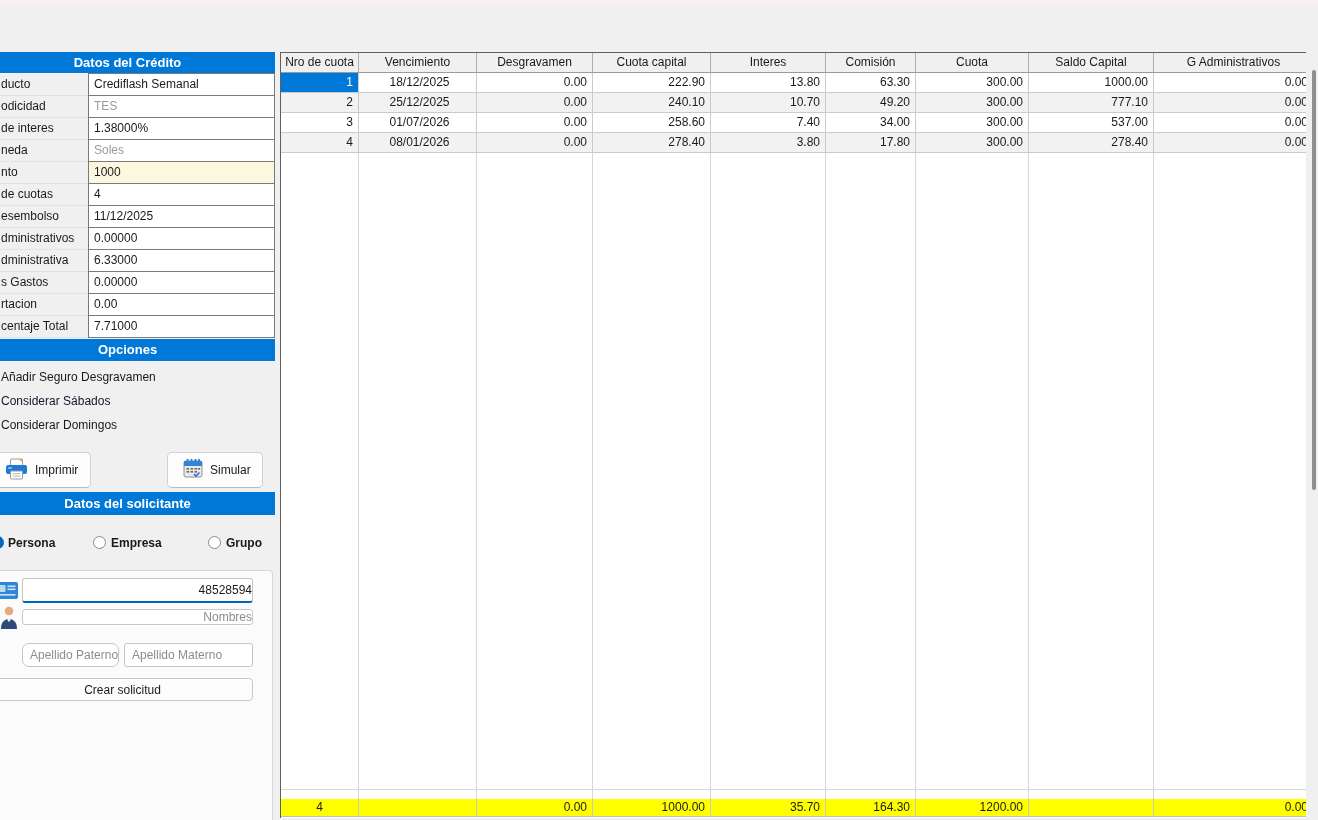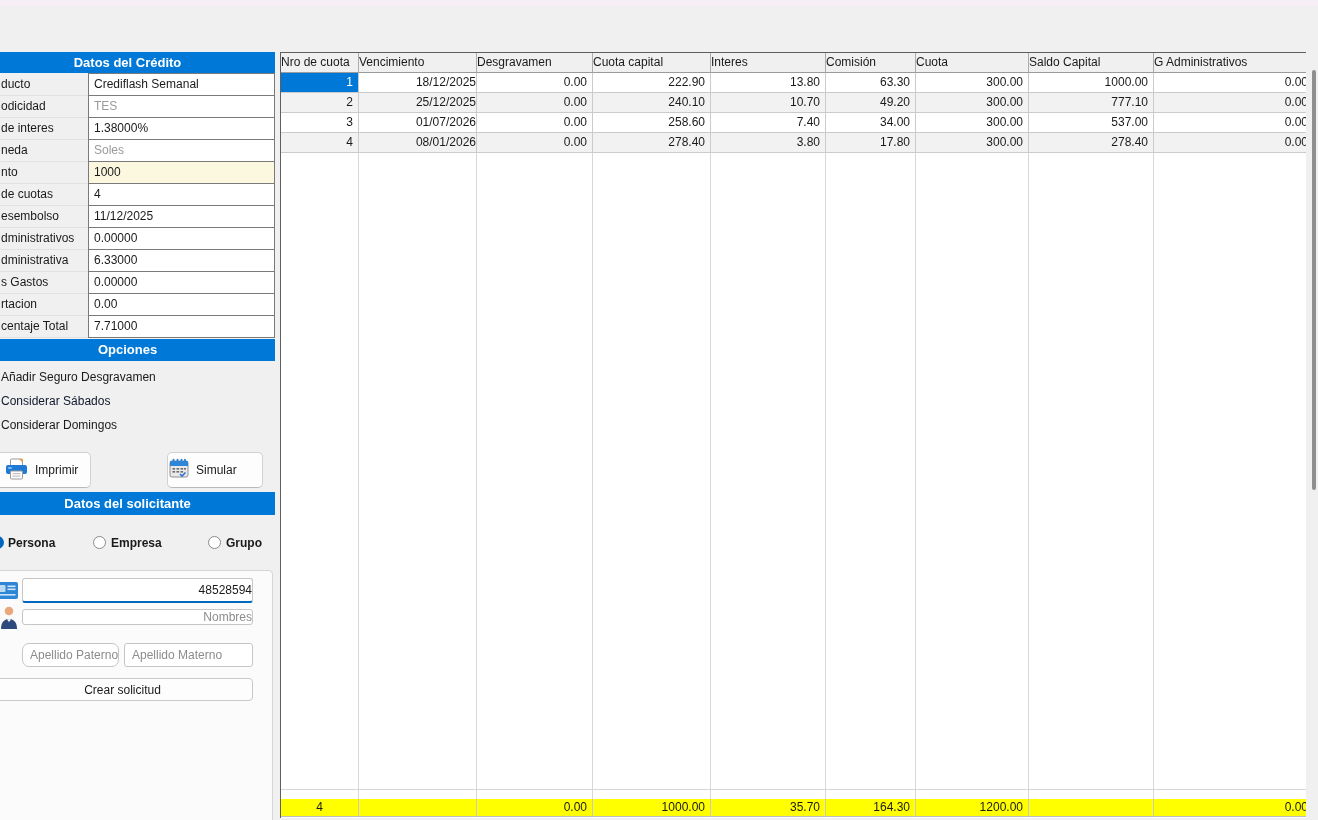--- a/index.html
+++ b/index.html
@@ -45,25 +45,25 @@
   .wbtn{position:absolute;background:#fdfdfd;border:1px solid #c8c8c8;border-radius:4px;box-sizing:border-box;
         font-size:12px;text-align:center;color:#1a1a1a;}
 
   
   .gridwrap{position:absolute;left:280px;top:52px;width:1026px;height:766px;
             border-left:1px solid #5f5f5f;border-top:1px solid #5f5f5f;box-sizing:border-box;background:#fff;}
   .gridinner{position:relative;width:1025px;height:765px;overflow:hidden;background:#fff;}
   .grow{display:flex;height:20px;}
   .gc{height:20px;line-height:19px;border-right:1px solid #cbcbcb;border-bottom:1px solid #cbcbcb;
       box-sizing:border-box;font-size:12px;flex:0 0 auto;white-space:nowrap;overflow:hidden;}
-  .gh .gc{background:#f0f0f0;border-right:1px solid #acacac;border-bottom:1px solid #9b9b9b;text-align:left;}
+  .gh .gc{background:#f0f0f0;border-right:1px solid #acacac;border-bottom:1px solid #9b9b9b;text-align:center;}
   .alt .gc{background:#f2f2f2;}
   .gc.sel{background:#0078d7;color:#fff;}
   .num{text-align:right;padding-right:5px;}
-  .date{text-align:right;padding-left:4px;}
+  .date{text-align:center;padding-left:4px;}
   .ctr{text-align:center;}
   .c0{width:78px}.c1{width:118px}.c2{width:116px}.c3{width:118px}.c4{width:115px}
   .c5{width:90px}.c6{width:113px}.c7{width:125px}.c8{width:160px}
   .filler{position:relative;width:1025px;height:646px;background:#fff;}
   .vline{position:absolute;top:0;width:1px;height:100%;background:#d7d7d7;}
   .hline{position:absolute;left:0;top:636px;width:100%;height:1px;background:#d7d7d7;}
   .tot .gc{background:#ffff00;border-right:1px solid #c9c9c9;border-bottom:1px solid #bdbdbd;height:18px;line-height:17px;}
   .tot{height:18px;}
 
   .scroll-thumb{position:absolute;left:1312px;top:70px;width:4px;height:420px;background:#8f8f8f;border-radius:2px;}
@@ -146,21 +146,21 @@
         <rect x="1" y="7" width="21" height="9" rx="2" fill="#1e7ad4"></rect>
         <rect x="3" y="9" width="4" height="2" rx="1" fill="#7db9ef"></rect>
         <rect x="5.5" y="13" width="12" height="8" rx="1" fill="#ffffff" stroke="#9a9a9a"></rect>
         <rect x="7.5" y="15" width="8" height="1.2" fill="#c2c2c2"></rect>
         <rect x="7.5" y="17.5" width="8" height="1.2" fill="#c2c2c2"></rect>
       </svg>
     </span>
     <span class="lbl">Imprimir</span>
   </div>
 
-  <div class="btn" style="left:167px;top:452px;width:96px;">
+  <div class="btn" style="left:167px;top:452px;width:96px;padding-left:14px;">
     <span class="icon">
       <svg width="22" height="21" viewBox="0 0 22 21">
         <rect x="2" y="3" width="18" height="16" rx="2" fill="#e9e9e9" stroke="#8f8f8f"></rect>
         <rect x="2" y="3" width="18" height="5" fill="#2f86d6"></rect>
         <rect x="4.5" y="0.8" width="2" height="4" rx="1" fill="#2f86d6"></rect>
         <rect x="8.5" y="0.8" width="2" height="4" rx="1" fill="#2f86d6"></rect>
         <rect x="12.5" y="0.8" width="2" height="4" rx="1" fill="#2f86d6"></rect>
         <rect x="16" y="0.8" width="2" height="4" rx="1" fill="#2f86d6"></rect>
         <g fill="#6b6b6b">
           <rect x="4.5" y="10" width="2.6" height="1.6"></rect>

